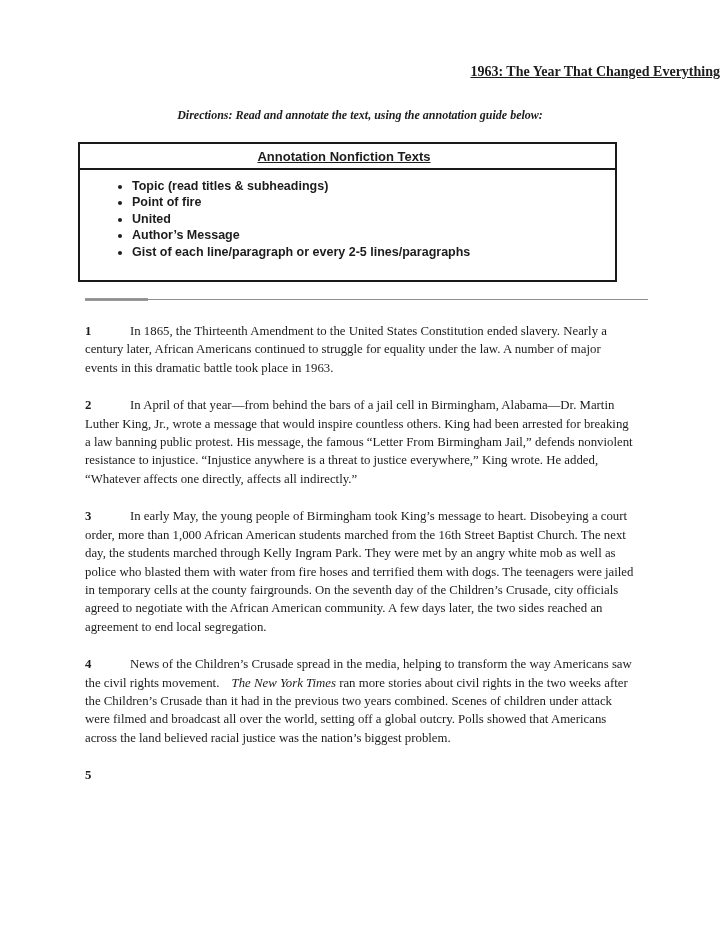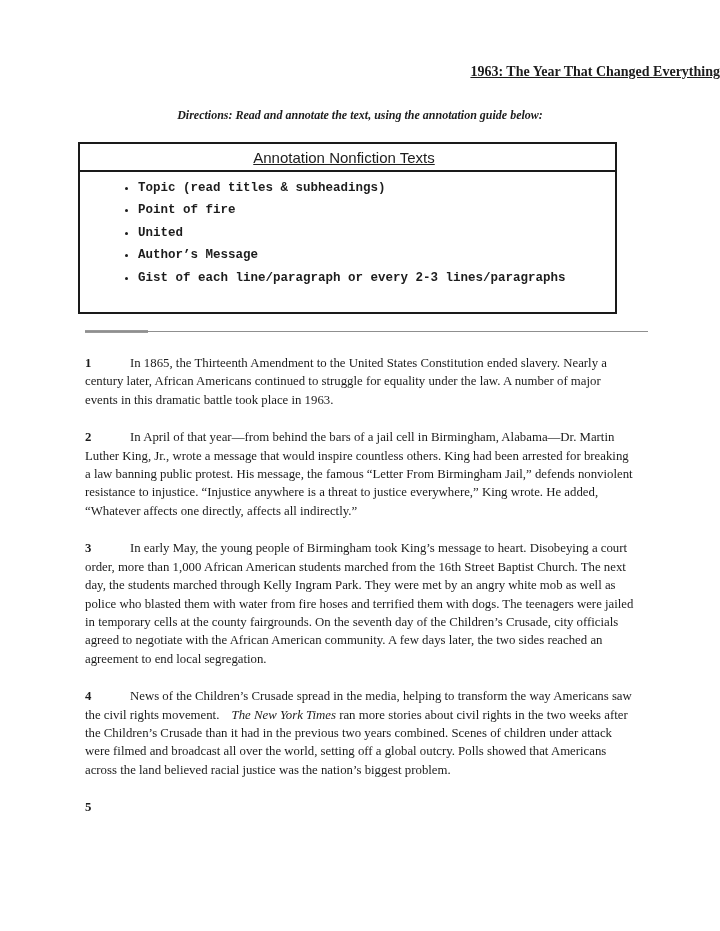--- a/index.html
+++ b/index.html
@@ -36,34 +36,34 @@
     line-height: 16px;
   }
   .guide-box {
     margin: 19px 0 0 78px;
     width: 535px;
     border: 2px solid #1a1a1a;
     font-family: "Liberation Sans", "DejaVu Sans", sans-serif;
   }
   .guide-heading {
     text-align: center;
-    font-size: 15px;
-    font-weight: normal;
+    font-size: 13px;
+    font-weight: bold;
     padding: 5px 7px 4px 0;
     border-bottom: 2px solid #1a1a1a;
   }
   .guide-heading span { text-decoration: underline; }
   .guide-list {
     margin: 8px 0 0 0;
     padding: 0 10px 20px 52px;
     font-size: 12.5px;
     font-weight: bold;
     line-height: 16.4px;
   }
-  .guide-list li { margin: 6px; padding: 0; font-family: Liberation Mono, monospace; }
+  .guide-list li { margin: 0; padding: 0; }
   .hrule {
     position: relative;
     margin: 16px 0 0 85px;
     width: 563px;
     height: 4px;
   }
   .hrule .thin {
     position: absolute;
     top: 1px; left: 0; right: 0;
     height: 1px;
@@ -105,21 +105,21 @@
 
   <div class="guide-box">
     <div class="guide-heading">
       <span>Annotation Nonfiction Texts</span>
     </div>
     <ul class="guide-list">
       <li>Topic (read titles &amp; subheadings)</li>
       <li>Point of fire</li>
       <li>United</li>
       <li>Author’s Message</li>
-      <li>Gist of each line/paragraph or every 2-3 lines/paragraphs</li>
+      <li>Gist of each line/paragraph or every 2-5 lines/paragraphs</li>
     </ul>
   </div>
 
   <div class="hrule">
     <div class="thick"></div>
     <div class="thin"></div>
   </div>
 
   <div class="article">
 

